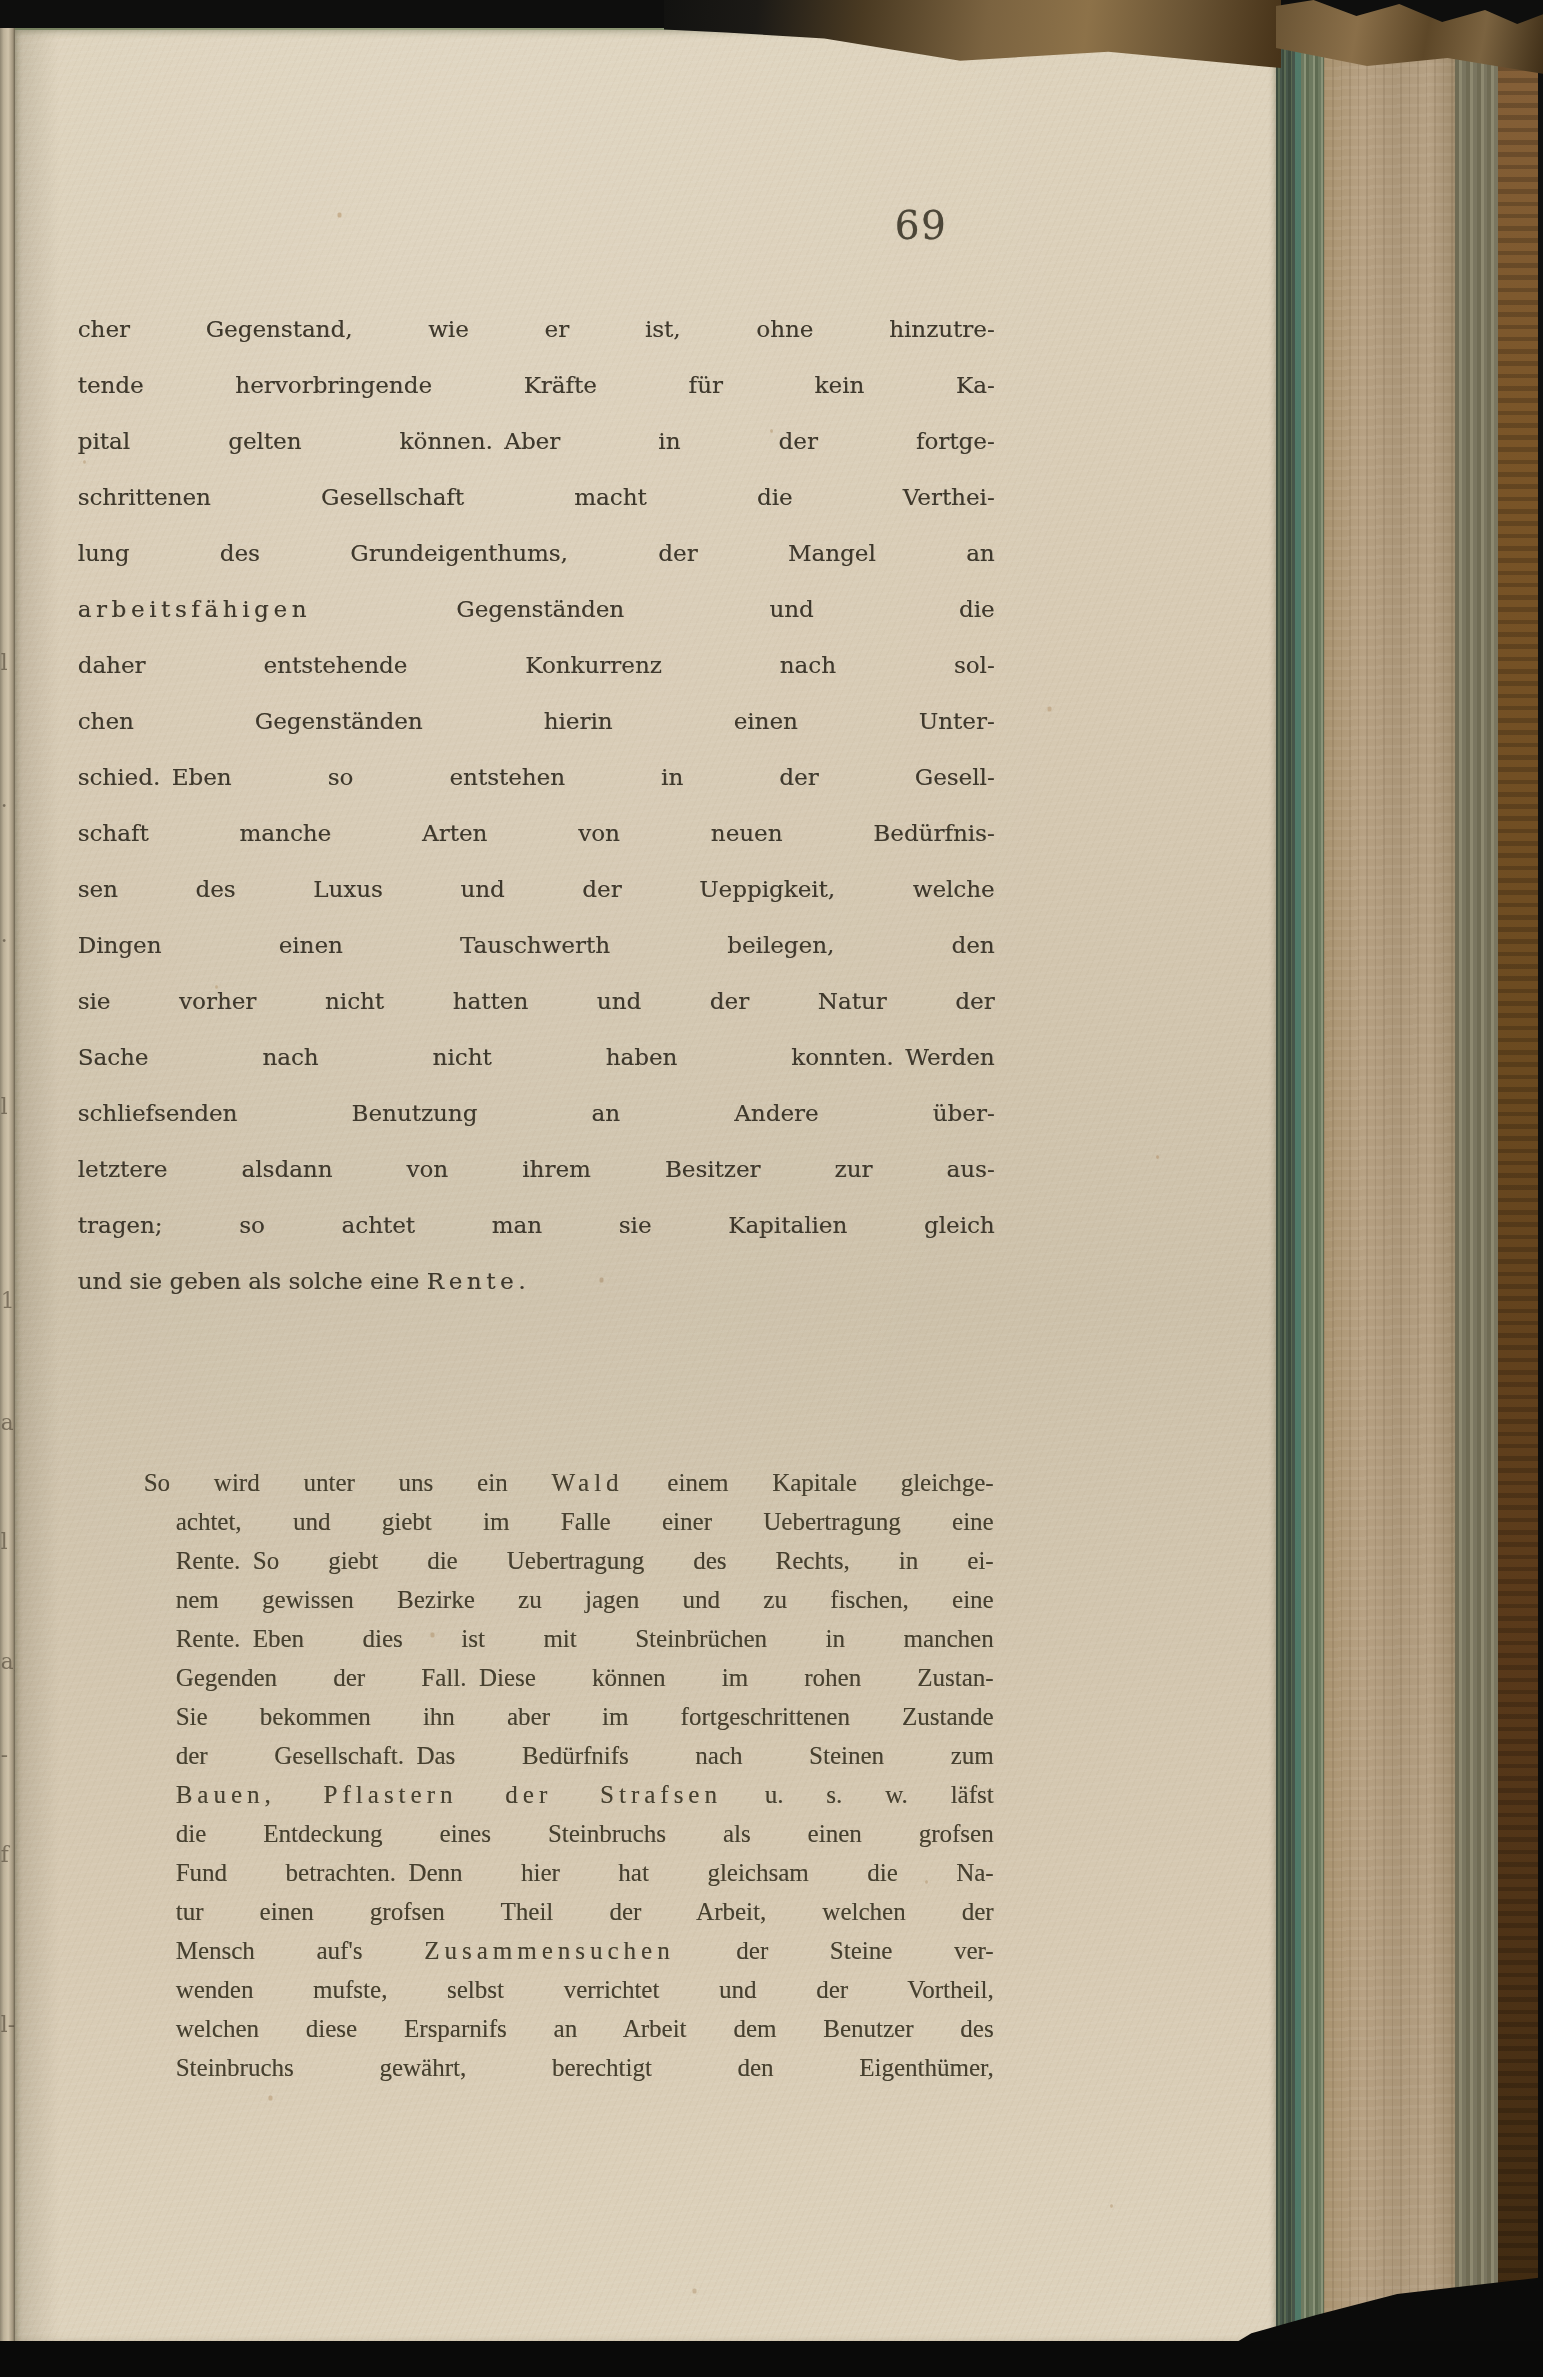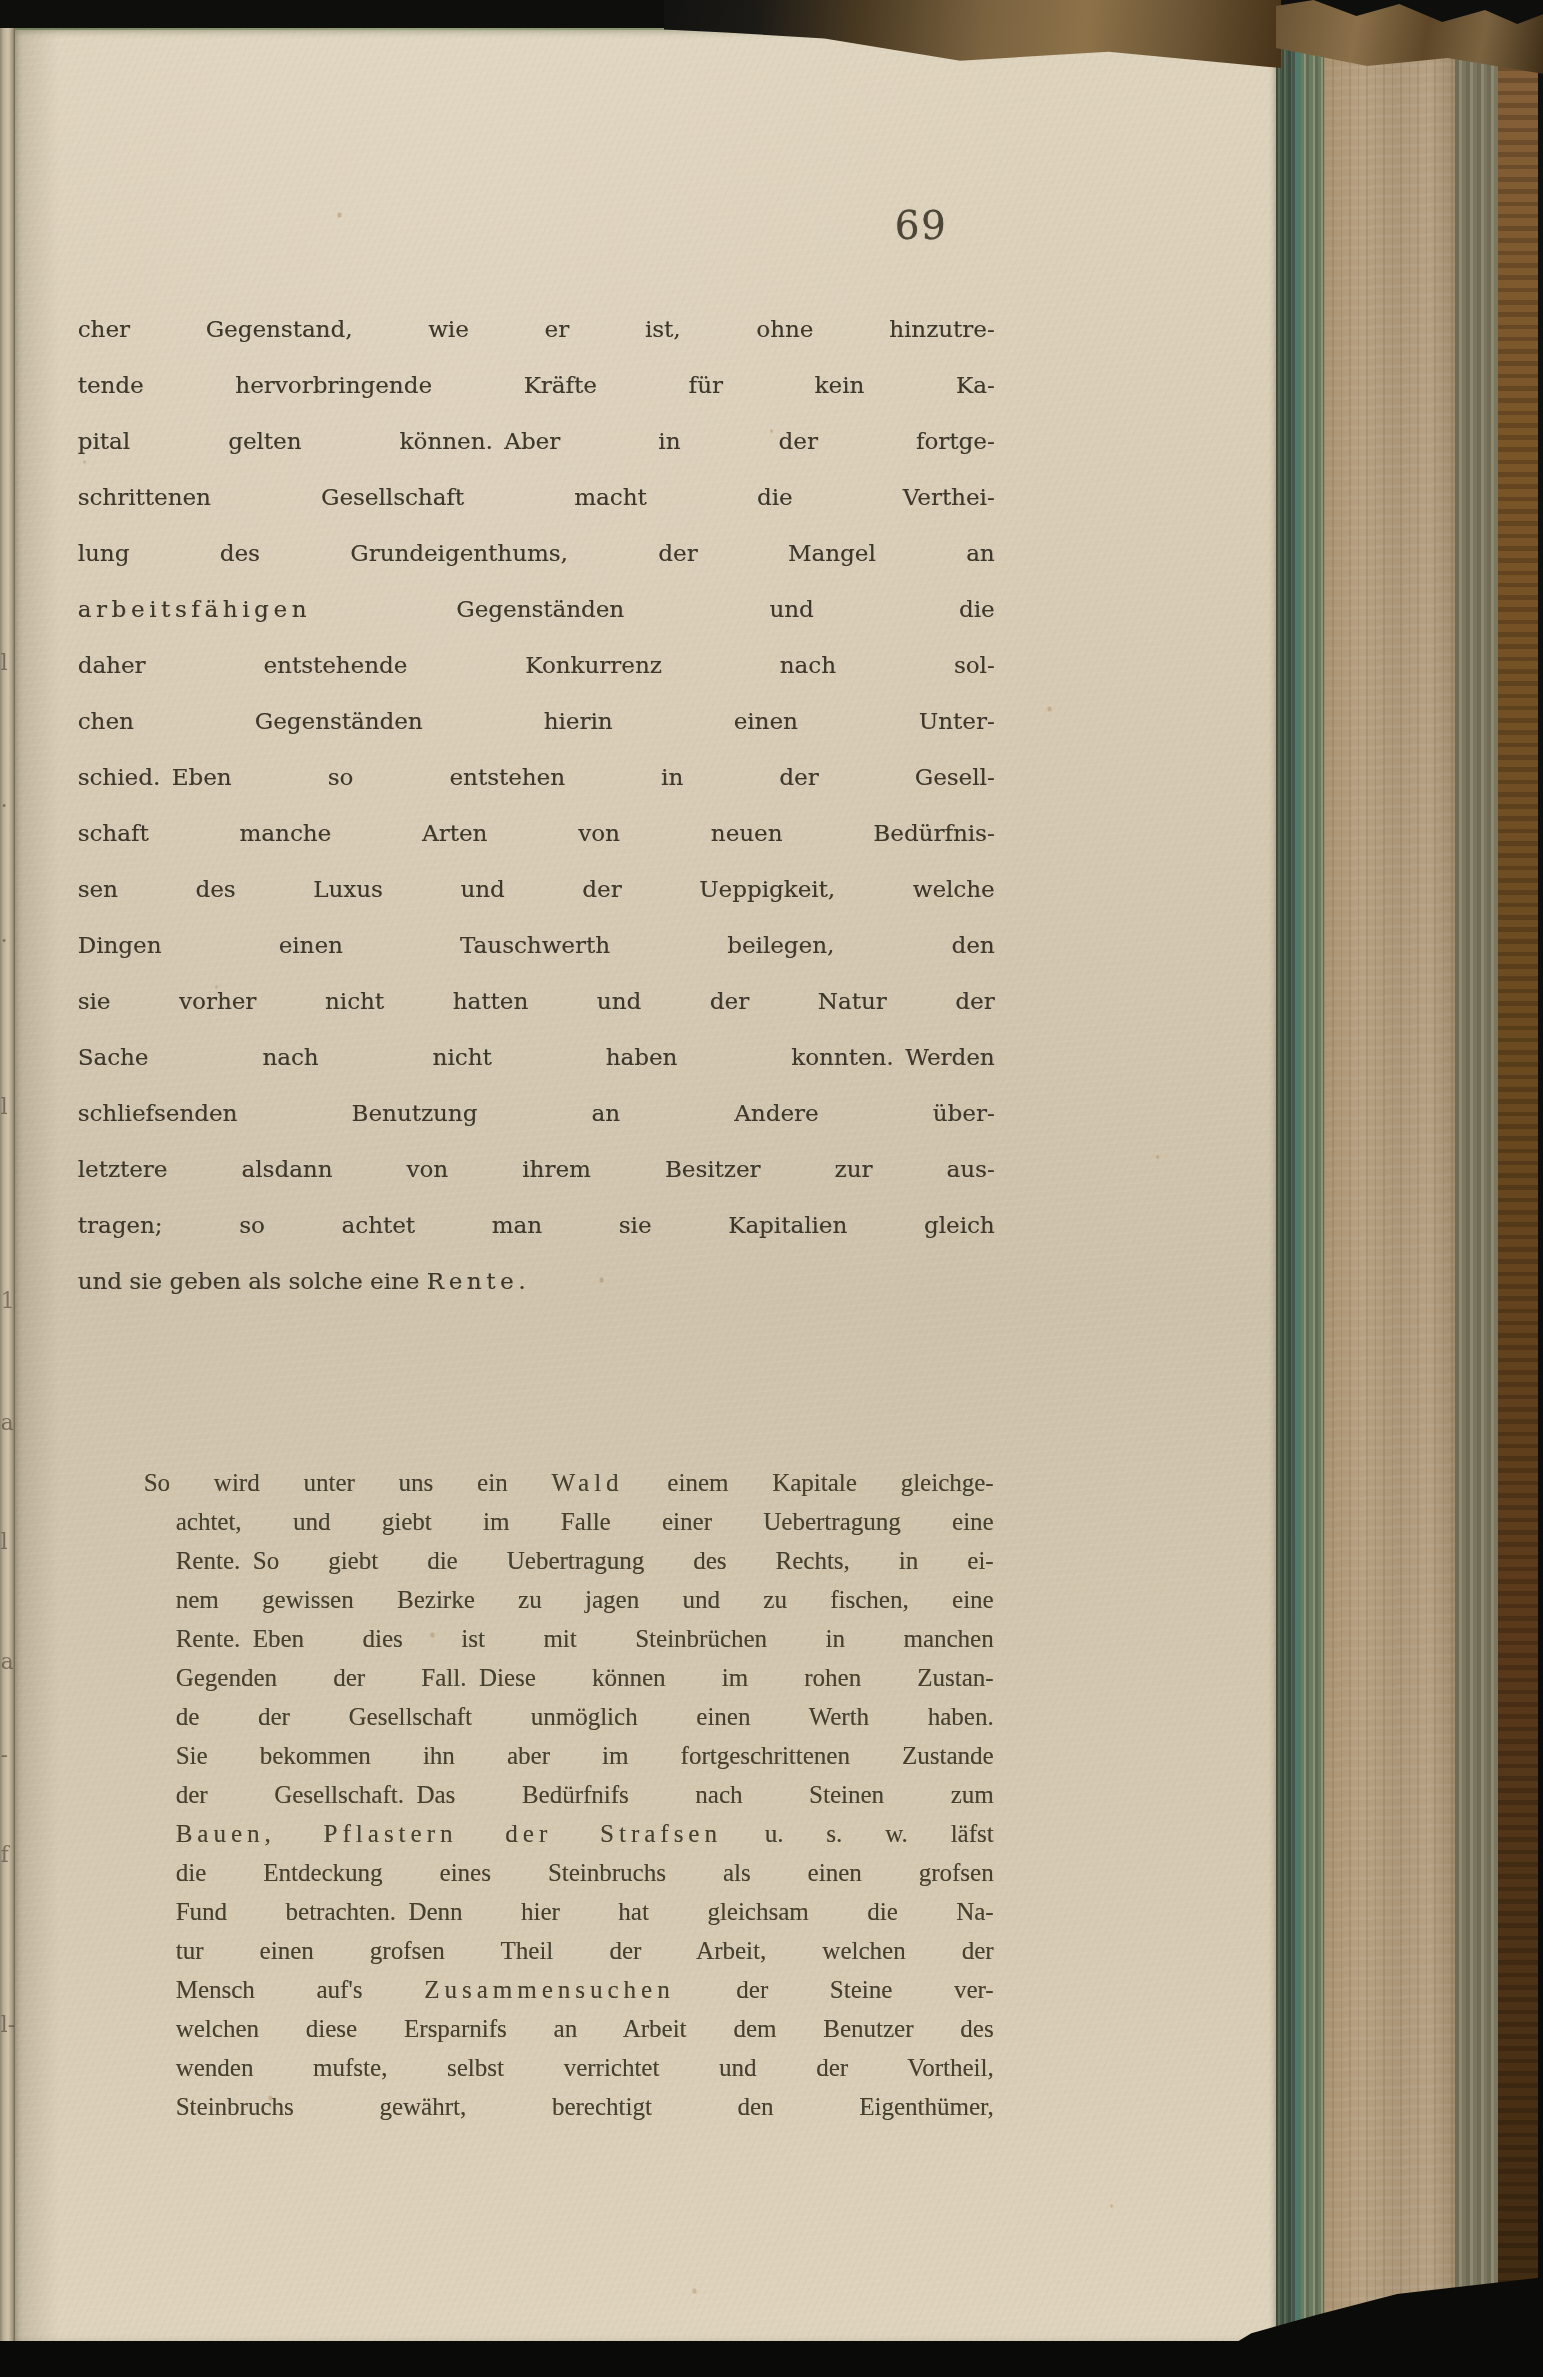--- a/index.html
+++ b/index.html
@@ -132,30 +132,29 @@
       <div class="tline"><span>tragen; so achtet man sie Kapitalien gleich</span></div>
       <div class="tline nojust"><span>und sie geben als solche eine </span><span class="sperr">Rente</span><span>.</span></div>
     </div>
   <div class="fnote" id="footnote">
       <div class="tline"><span>So wird unter uns ein </span><span class="sperr">Wald</span><span> einem Kapitale gleichge-</span></div>
       <div class="tline cont"><span>achtet, und giebt im Falle einer Uebertragung eine</span></div>
       <div class="tline cont"><span>Rente. So giebt die Uebertragung des Rechts, in ei-</span></div>
       <div class="tline cont"><span>nem gewissen Bezirke zu jagen und zu fischen, eine</span></div>
       <div class="tline cont"><span>Rente. Eben dies ist mit Steinbrüchen in manchen</span></div>
       <div class="tline cont"><span>Gegenden der Fall. Diese können im rohen Zustan-</span></div>
-      <div class="tline cont"><span>de der Gesellschaft unmöglich einen Werth haben.</span></div>
       <div class="tline cont"><span>Sie bekommen ihn aber im fortgeschrittenen Zustande</span></div>
       <div class="tline cont"><span>der Gesellschaft. Das Bedürfnifs nach Steinen zum</span></div>
       <div class="tline cont"><span class="sperr">Bauen, Pflastern der Strafsen</span><span> u. s. w. läfst</span></div>
       <div class="tline cont"><span>die Entdeckung eines Steinbruchs als einen grofsen</span></div>
       <div class="tline cont"><span>Fund betrachten. Denn hier hat gleichsam die Na-</span></div>
       <div class="tline cont"><span>tur einen grofsen Theil der Arbeit, welchen der</span></div>
       <div class="tline cont"><span>Mensch auf's </span><span class="sperr">Zusammensuchen</span><span> der Steine ver-</span></div>
+      <div class="tline cont"><span>wenden mufste, selbst verrichtet und der Vortheil,</span></div>
       <div class="tline cont"><span>welchen diese Ersparnifs an Arbeit dem Benutzer des</span></div>
-      <div class="tline cont"><span>wenden mufste, selbst verrichtet und der Vortheil,</span></div>
       <div class="tline cont"><span>Steinbruchs gewährt, berechtigt den Eigenthümer,</span></div>
     </div>
   <div class="specks"></div>
 </div>
 <div class="top-dye"></div>
 
 <div class="fore">
   <div class="fe-dye"></div>
   <div class="fe-teal-line"></div>
   <div class="fe-inner"></div>

